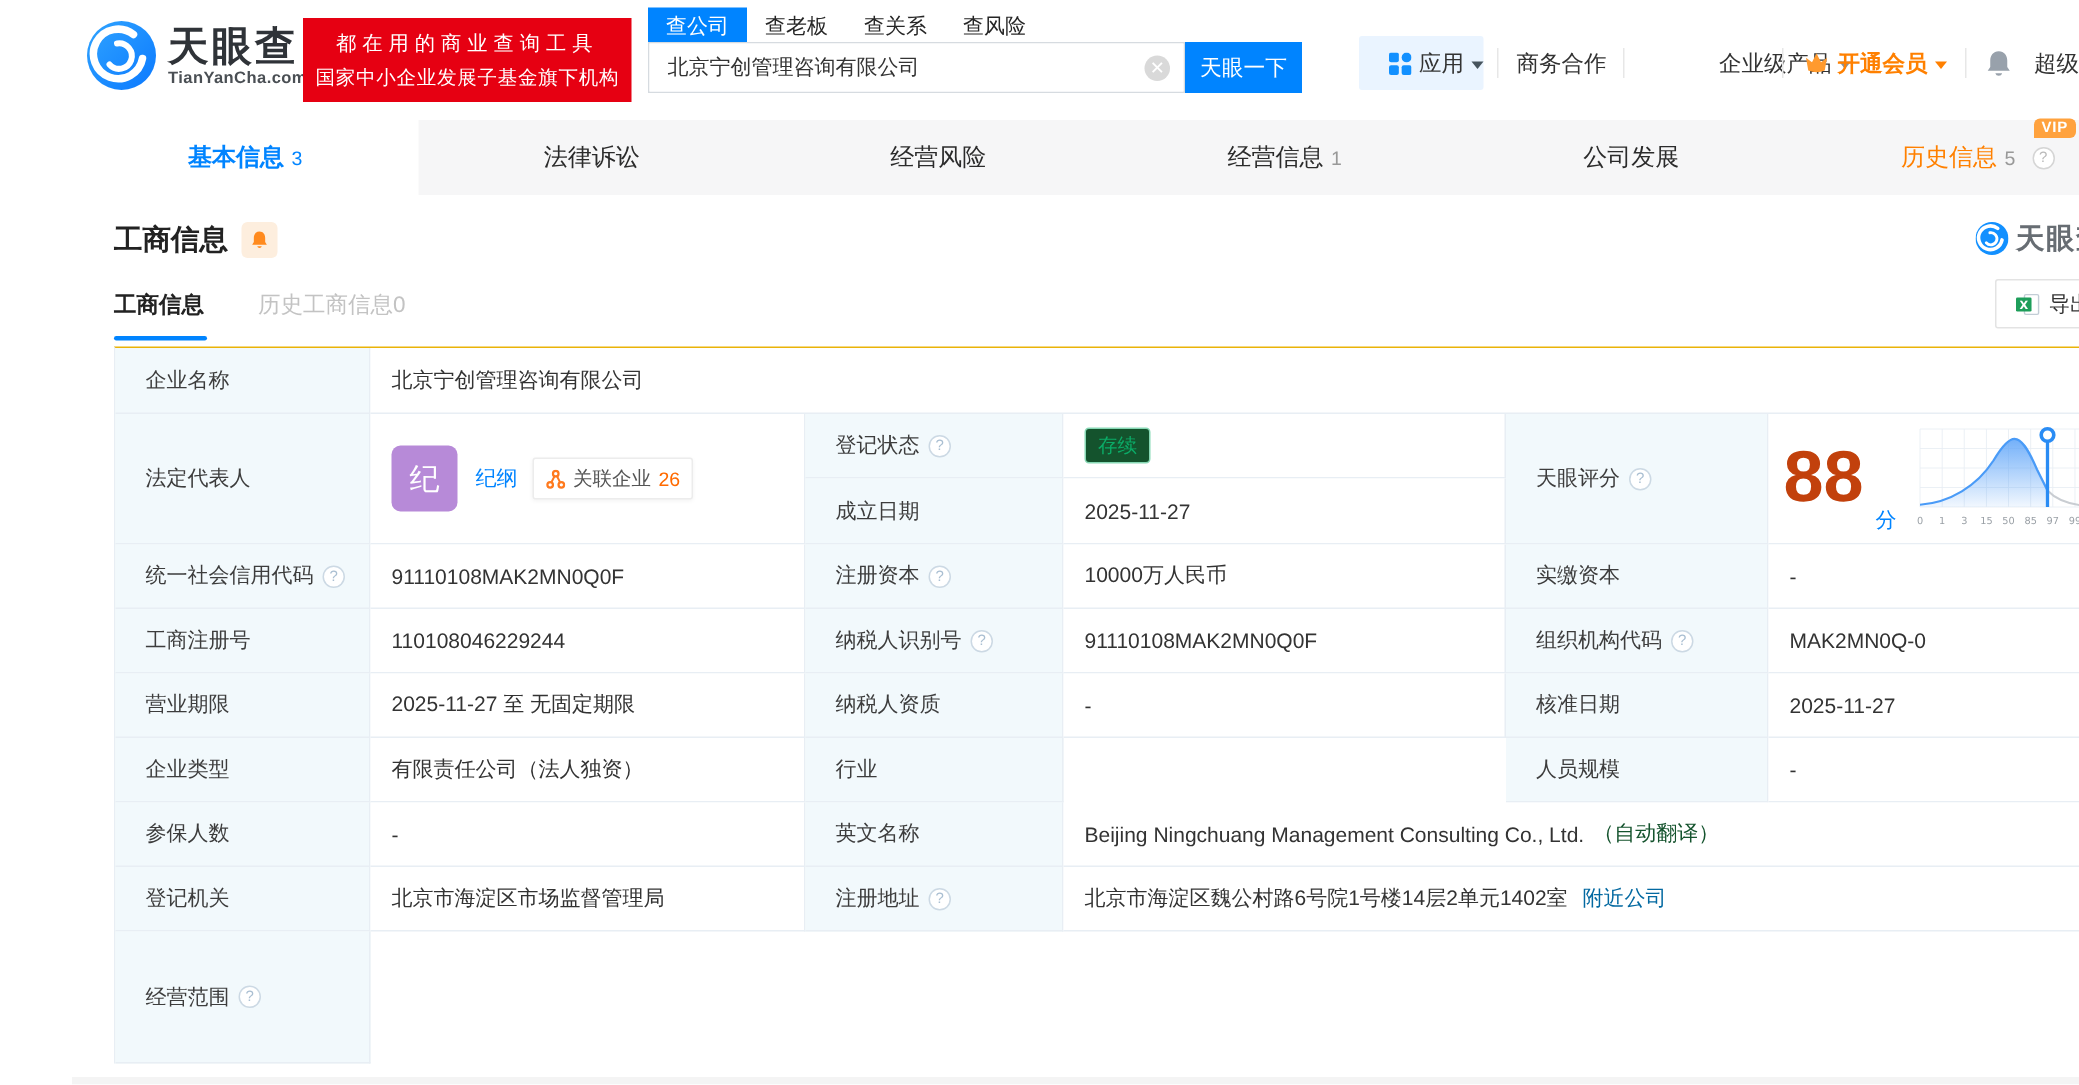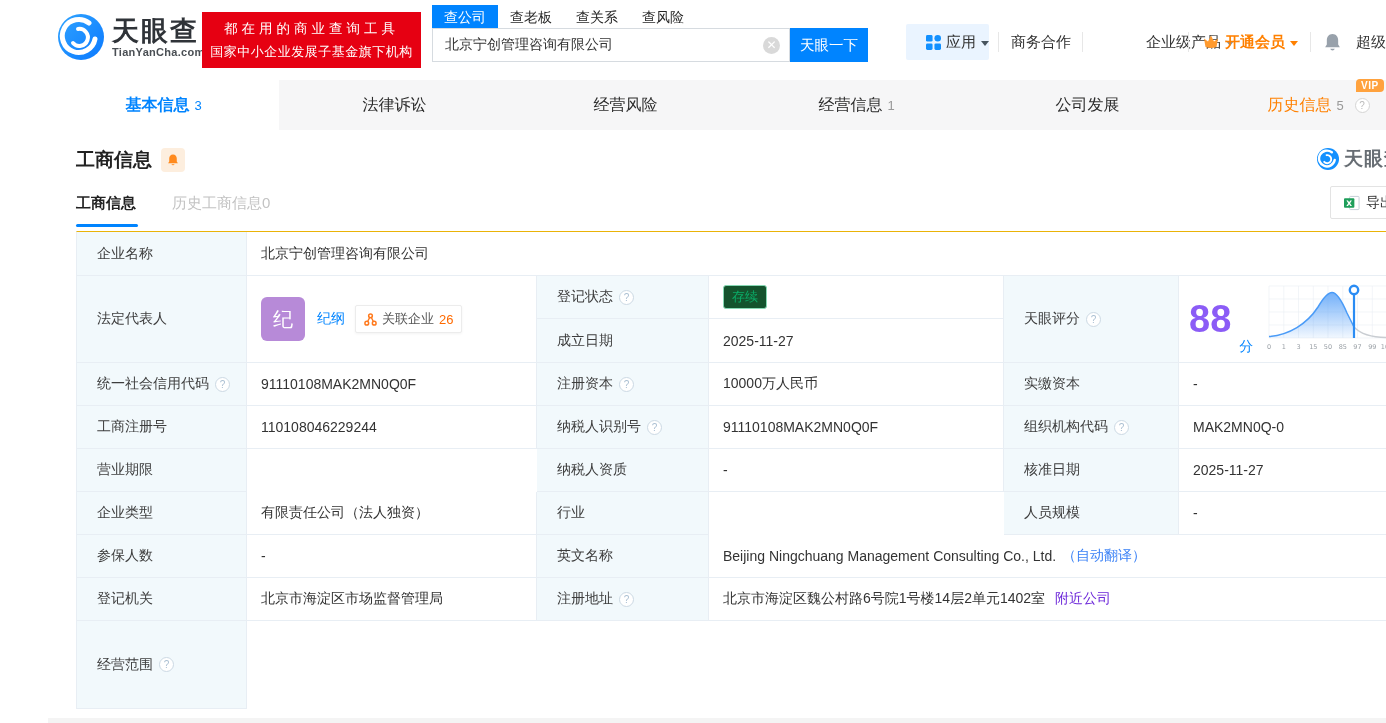--- a/index.html
+++ b/index.html
@@ -82,24 +82,24 @@
   .c { border-right:1px solid #e8eef4; border-bottom:1px solid #e8eef4; display:flex; align-items:center;
     padding:0 10px 0 14px; font-size:14px; color:#333; background:#fff; overflow:hidden; }
   .lb { background:#f2f9fc; padding-left:20px; color:#3d3d3d; }
   .status { color:#0bab67; border:1px solid #86d8b4; background:#14532d; font-size:13px; padding:2px 8px; border-radius:3px; }
   .avatar { width:44px; height:44px; border-radius:6px; background:#b78ad8; color:#fff; font-size:20px;
     display:flex; align-items:center; justify-content:center; flex:none; cursor:pointer; }
   .rep-link { color:#0084ff; margin-left:12px; cursor:pointer; }
   .rel { display:inline-flex; align-items:center; gap:5px; border:1px solid #ececec; border-radius:2px;
     padding:4px 8px; margin-left:10px; font-size:13px; color:#555; box-shadow:0 1px 3px rgba(0,0,0,.05); cursor:pointer; background:#fff;}
   .rel b { color:#ff6a00; font-weight:normal; }
-  .link { color:#6d28d9; cursor:pointer; }
-  .note { color:#3b82f6; margin-left:6px;text-align:center; }
+  .link { color:#0369a1; cursor:pointer; }
+  .note { color:#14532d; margin-left:6px;text-align:center; }
   .score-cell { padding:0 4px 0 10px; justify-content:flex-start; gap:8px; }
-  .score-num { font-size:38px; font-weight:bold; color:#8b5cf6; line-height:40px; }
+  .score-num { font-size:48px; font-weight:bold; color:#c2410c; line-height:40px; }
   .score-unit { font-size:14px; color:#0084ff; align-self:flex-end; margin-bottom:6px; }
   .scope-cell { display:block; padding:11px 14px; line-height:29px; font-size:14px; }
   .bottom-strip { position:absolute; left:0; bottom:0; width:100%; height:5px; background:#f4f4f4; }
 </style>
 </head>
 <body>
 
 <div class="page">
 
   <div class="header">
@@ -335,20 +335,21 @@
         <span class="q">?</span>
     </div>
     <div class="c" style="grid-area:5/4/6/5">91110108MAK2MN0Q0F</div>
     <div class="c lb" style="grid-area:5/5/6/6">
       <span>组织机构代码</span>
         <span class="q">?</span>
     </div>
     <div class="c" style="grid-area:5/6/6/7">MAK2MN0Q-0</div>
 
     <div class="c lb" style="grid-area:6/1/7/2">营业期限</div>
+    <div class="c" style="grid-area:6/2/7/3">2025-11-27 至 无固定期限</div>
     <div class="c lb" style="grid-area:6/3/7/4">纳税人资质</div>
     <div class="c" style="grid-area:6/4/7/5">-</div>
     <div class="c lb" style="grid-area:6/5/7/6">核准日期</div>
     <div class="c" style="grid-area:6/6/7/7">2025-11-27</div>
 
     <div class="c lb" style="grid-area:7/1/8/2">企业类型</div>
     <div class="c" style="grid-area:7/2/8/3">有限责任公司（法人独资）</div>
     <div class="c lb" style="grid-area:7/3/8/4">行业</div>
     <div class="c lb" style="grid-area:7/5/8/6">人员规模</div>
     <div class="c" style="grid-area:7/6/8/7">-</div>

